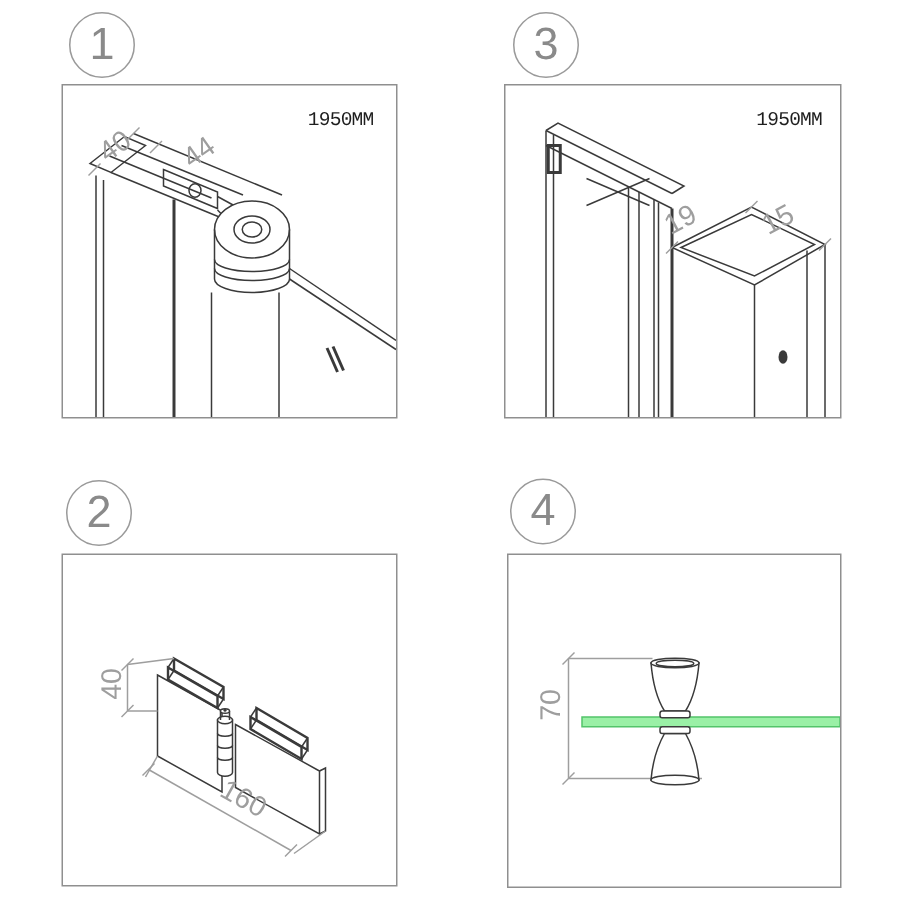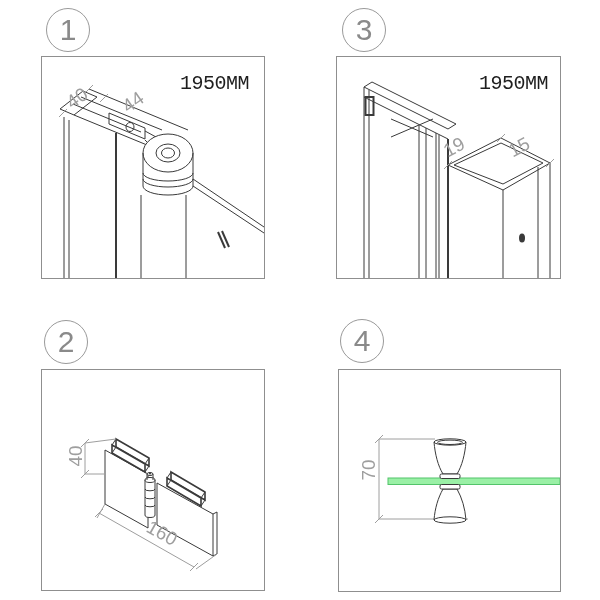--- a/index.html
+++ b/index.html
@@ -15,21 +15,21 @@
   .badge span{font-size:30px;font-weight:300;color:var(--badge-text);line-height:1;
     font-family:"Liberation Sans",sans-serif;}
   .box{position:absolute;border:1px solid var(--box-border);box-sizing:border-box;background:var(--bg);}
   .box svg{position:absolute;left:0;top:0;}
   .lbl{position:absolute;color:var(--dim);font-size:19px;line-height:1;white-space:nowrap;
     transform:translate(-50%,-50%);}
   .rot-m35{transform:translate(-50%,-50%) rotate(-35deg);}
   .rot-m28{transform:translate(-50%,-50%) rotate(-28deg);}
   .rot-m90{transform:translate(-50%,-50%) rotate(-90deg);}
   .rot-p29{transform:translate(-50%,-50%) rotate(29deg);}
-  .len{position:absolute;color:var(--length-text);font-size:20px;letter-spacing:-0.5px;
+  .len{position:absolute;color:var(--length-text);font-size:13px;letter-spacing:-0.5px;
     font-family:"Liberation Mono","DejaVu Sans Mono",monospace;white-space:nowrap;}
   
   .ln{stroke:var(--line);fill:none;stroke-width:1;}
   .ln2{stroke:var(--line);fill:none;stroke-width:2;}
   .lnf{stroke:var(--line);fill:#ffffff;stroke-width:1;}
   .lnf2{stroke:var(--line);fill:#ffffff;stroke-width:1.6;}
   .dm{stroke:var(--dim);fill:none;stroke-width:1;}
   .blk{fill:var(--line);stroke:none;}
   .glass{fill:var(--glass-fill);stroke:var(--glass-stroke);stroke-width:1;}
 </style>

